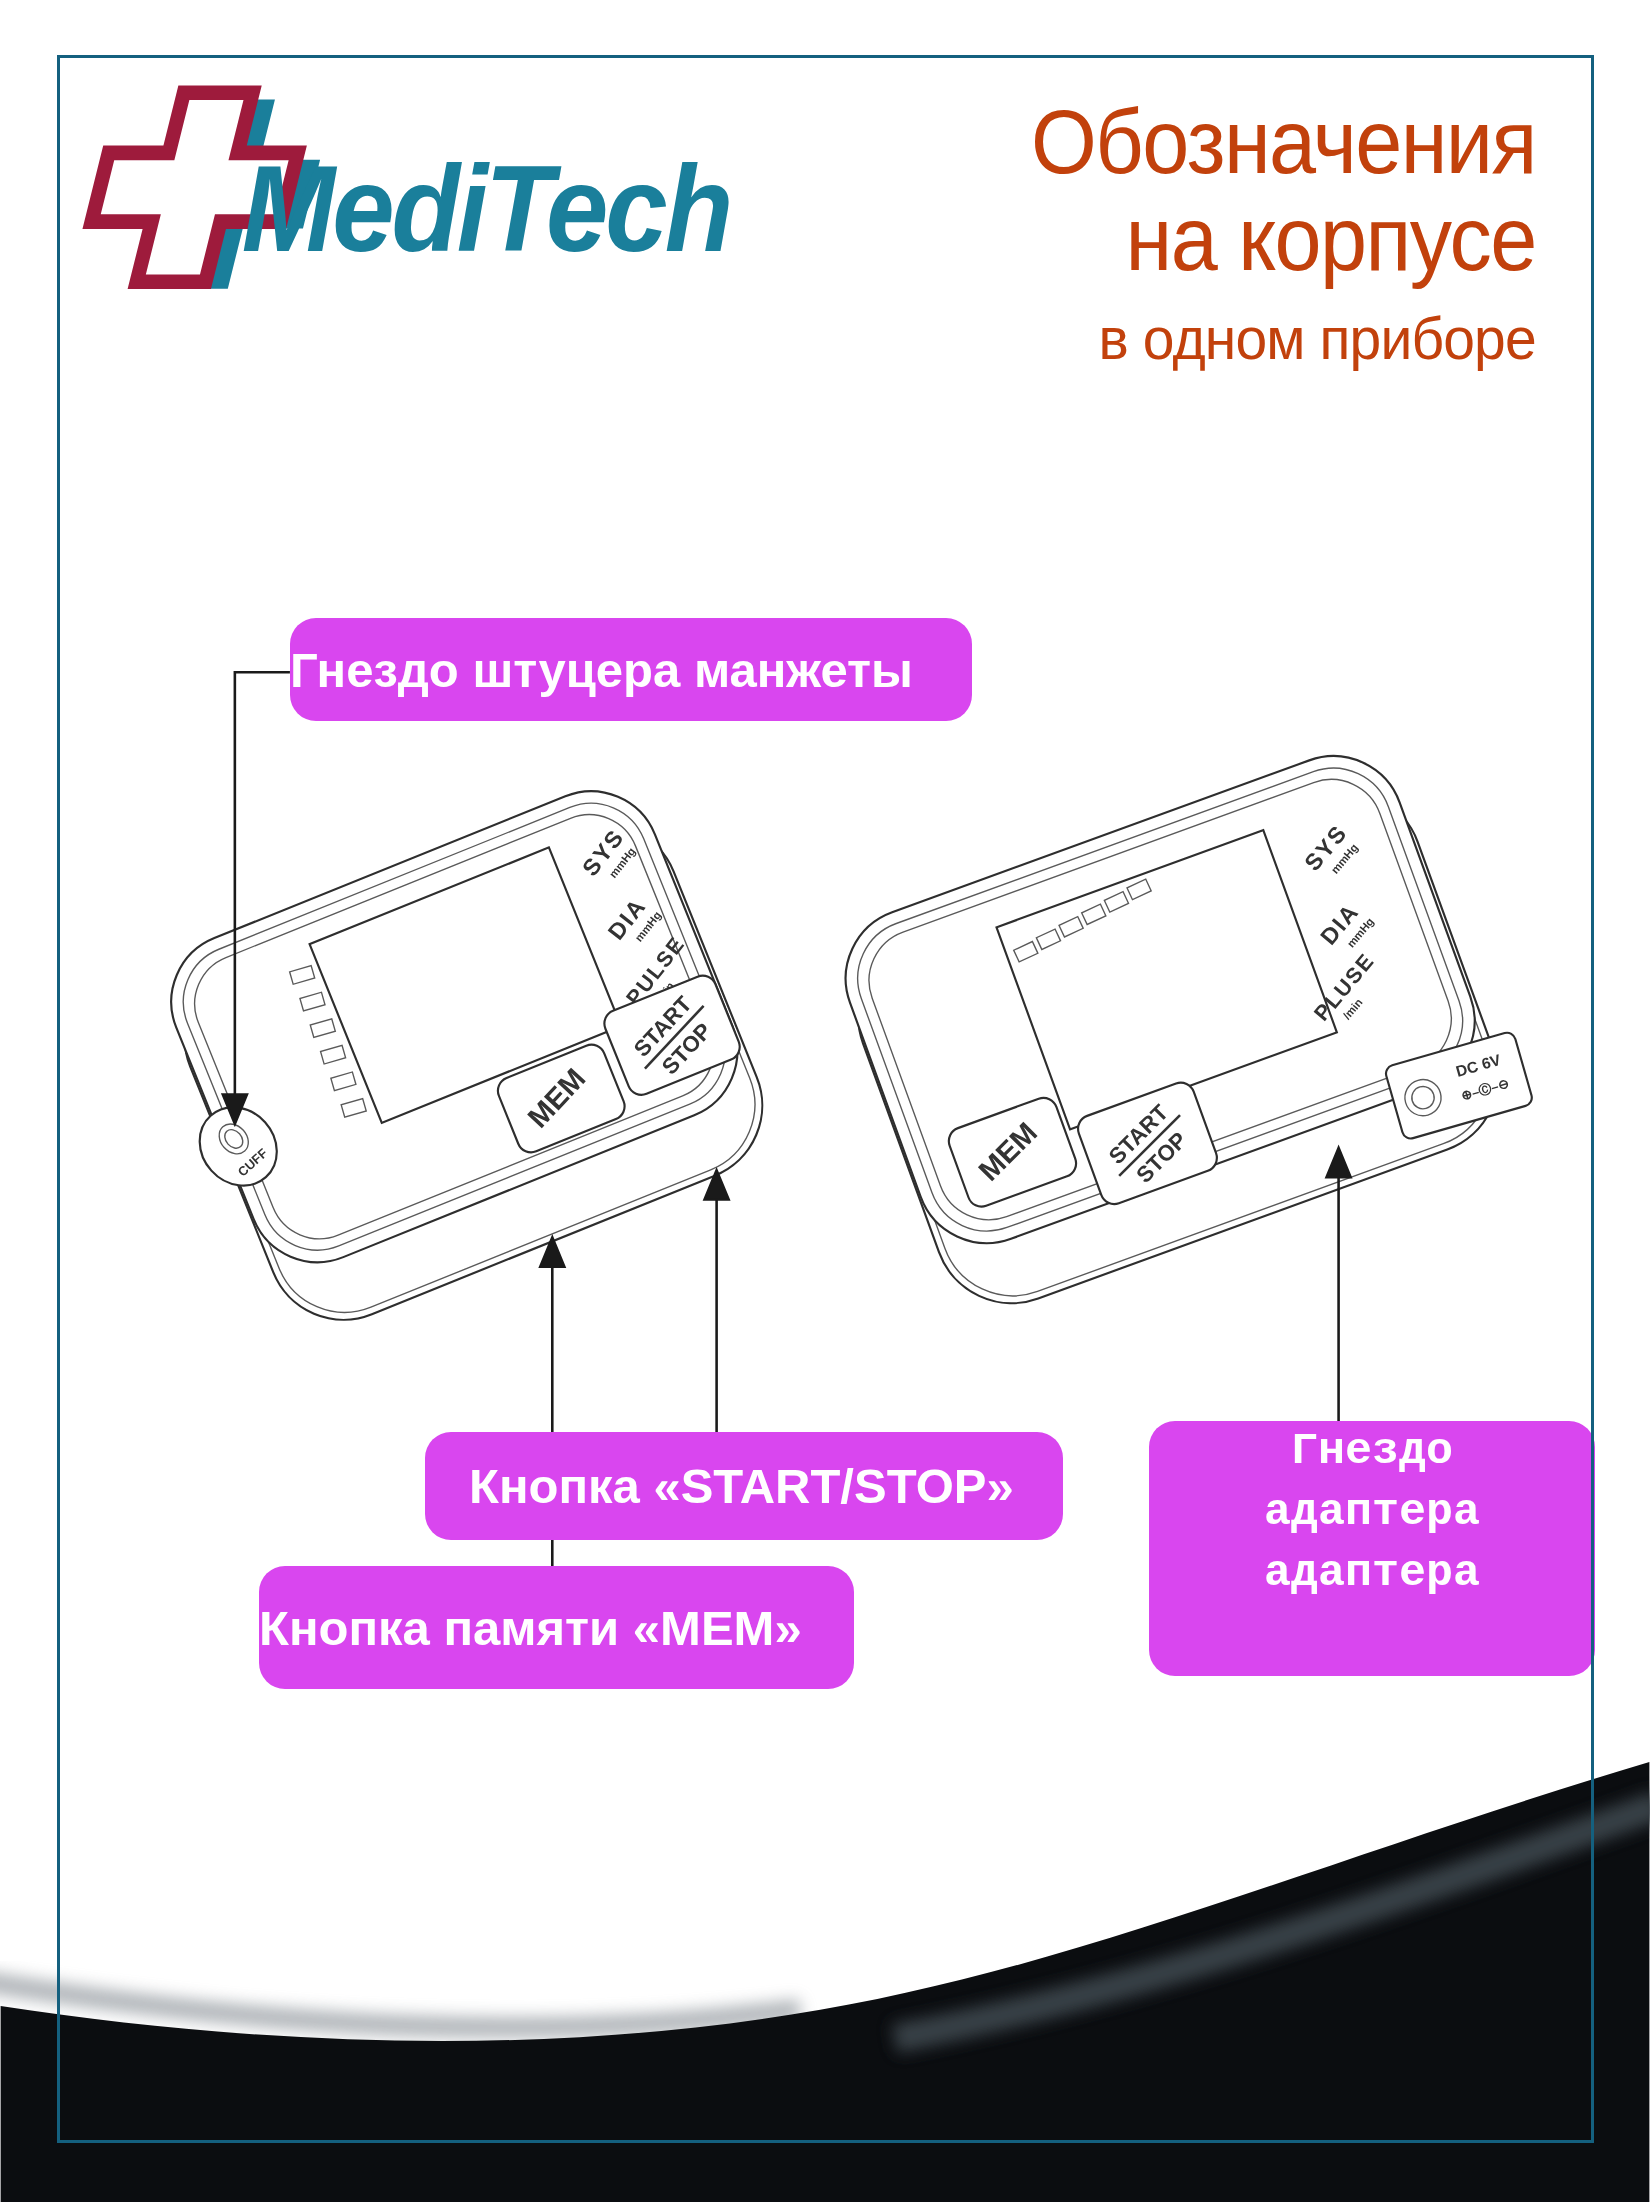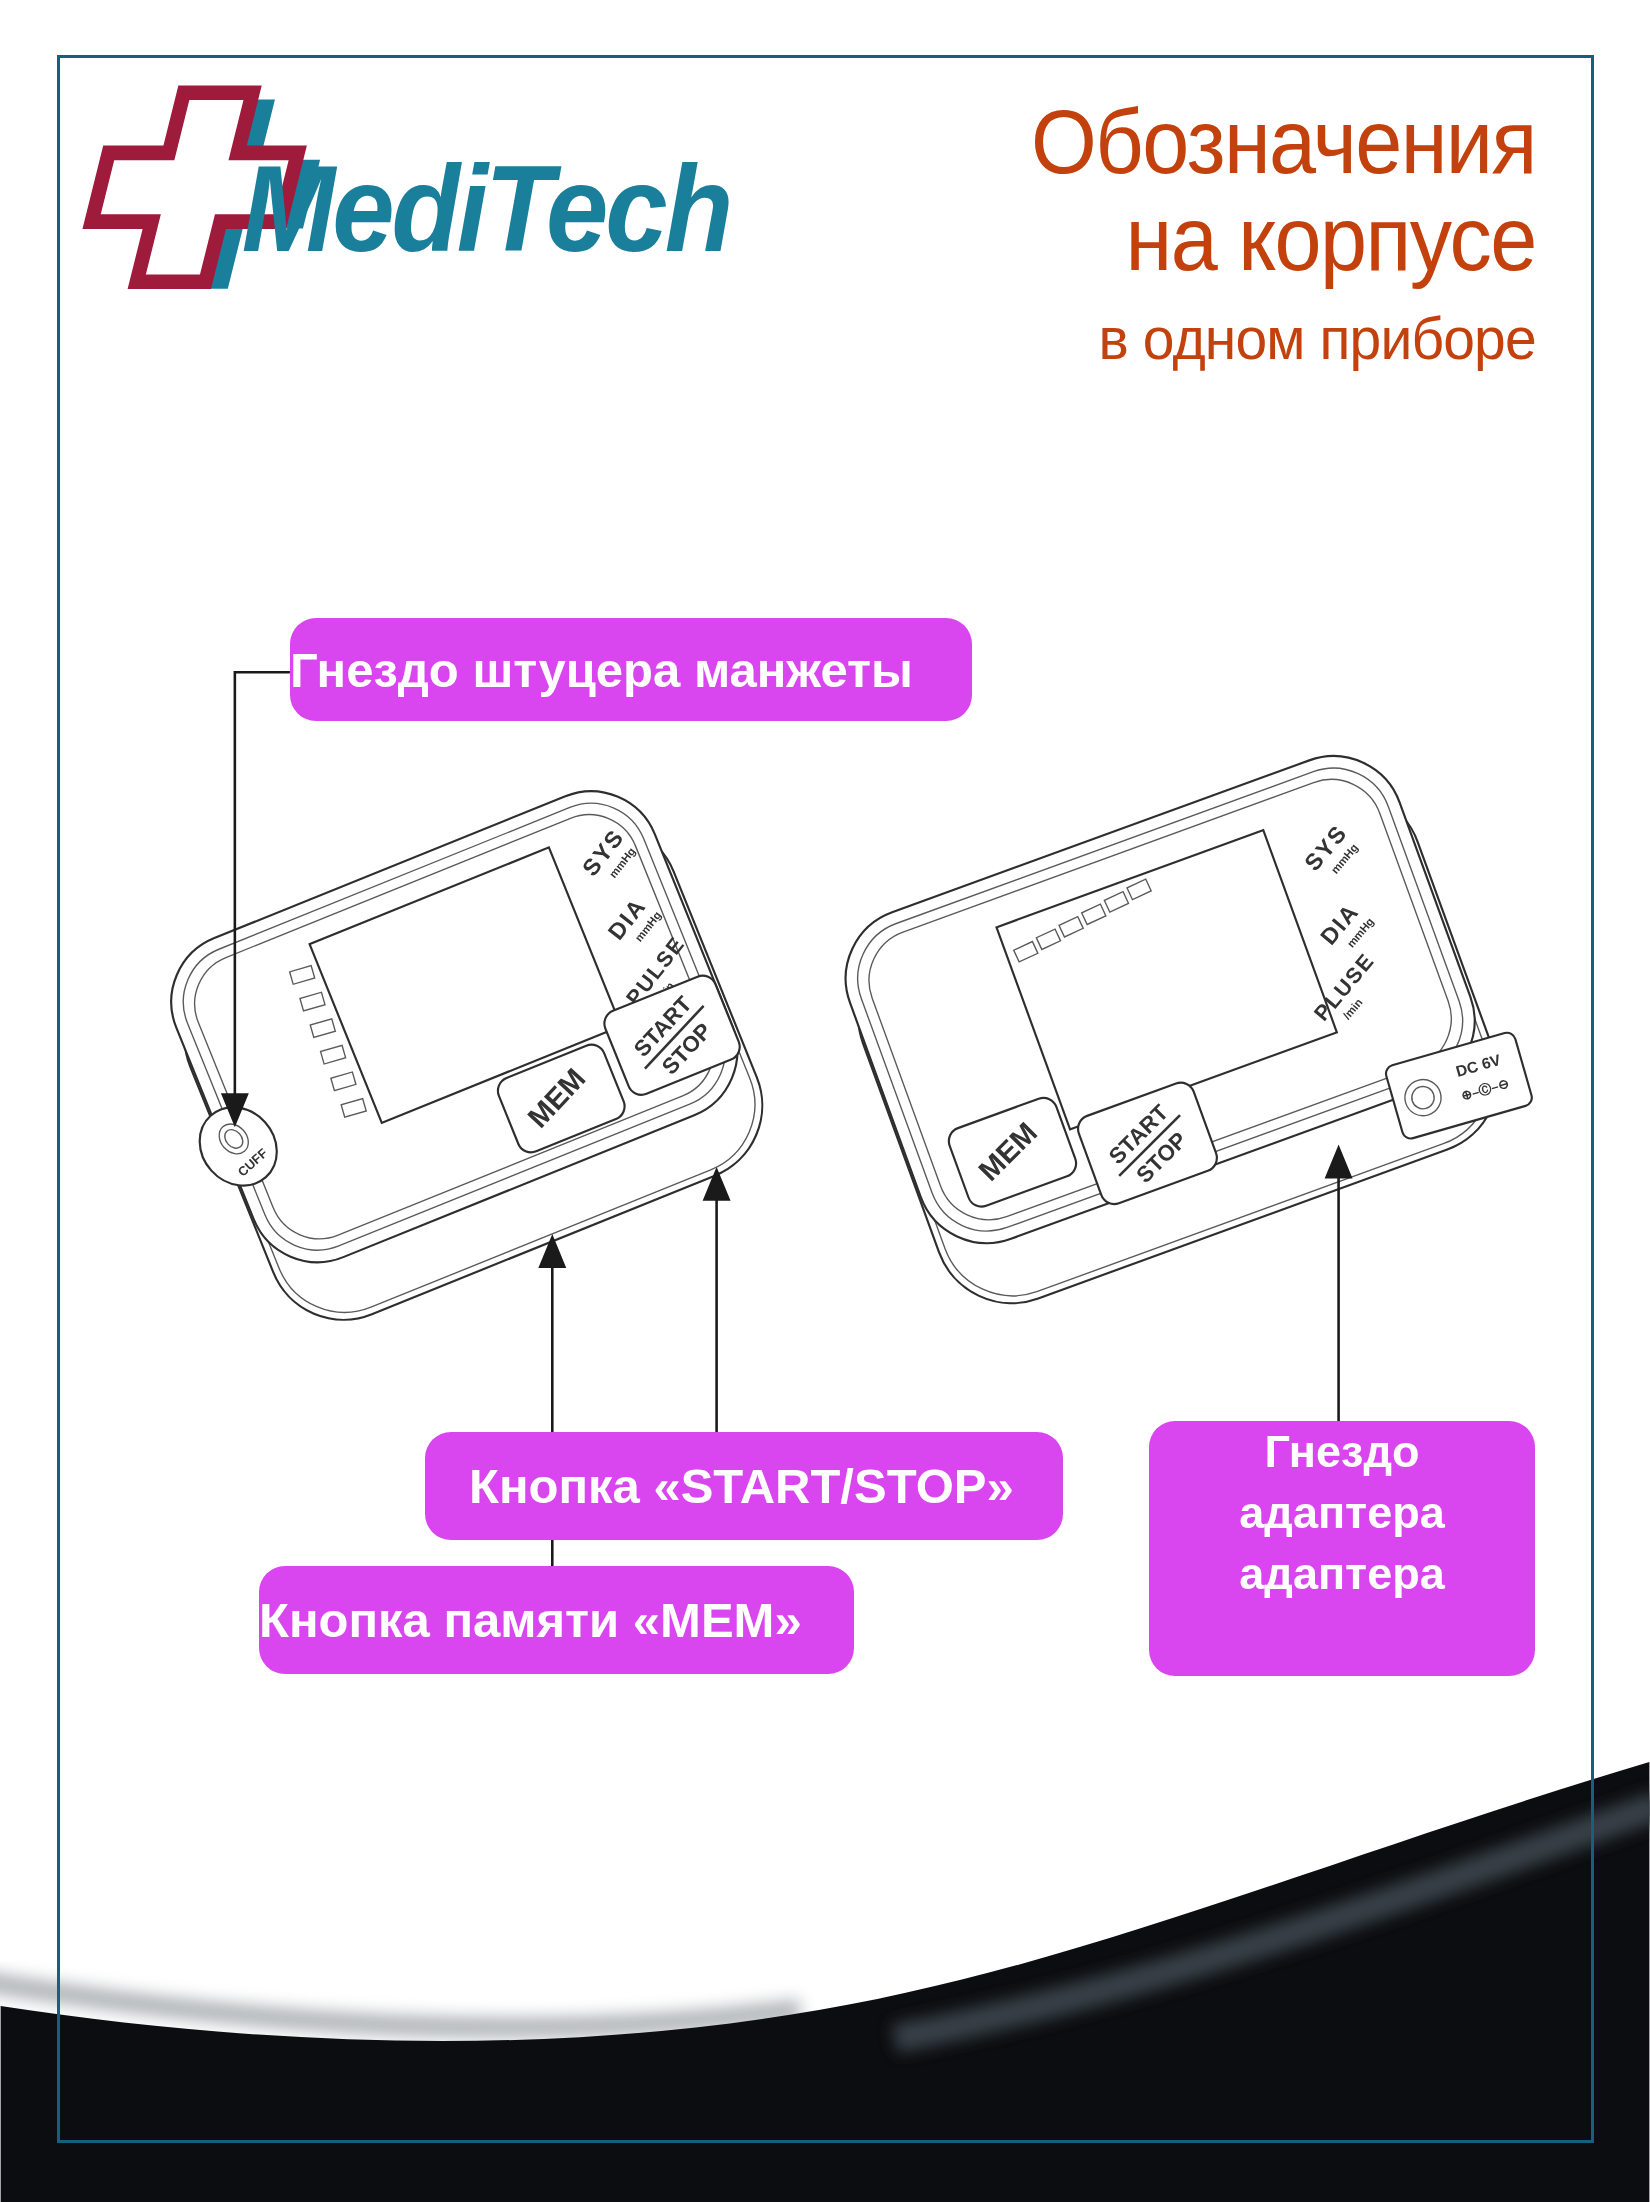--- a/index.html
+++ b/index.html
@@ -27,23 +27,23 @@
     transform:scaleX(.95);transform-origin:100% 50%;white-space:nowrap;
   }
   
   .callout{
     position:absolute;background:#d946ef;border-radius:26px;color:#ffffff;
     font-weight:bold;display:flex;align-items:center;justify-content:flex-start;
     text-align:center;z-index:20;white-space:nowrap;
   }
   #callout-cuff      {left:290px; top:618px;  width:682px; height:103px; font-size:49px;}
   #callout-startstop {left:425px; top:1432px; width:594px; height:108px; font-size:49px;padding-left:44px;}
-  #callout-mem       {left:259px; top:1566px; width:595px; height:108px; font-size:49px;}
-  #callout-adapter   {left:1149px;top:1421px; width:386px; height:255px; font-size:45px;
-                      flex-direction:column;line-height:61px;}
+  #callout-mem       {left:259px; top:1566px; width:595px; height:123px; font-size:49px;}
+  #callout-adapter   {left:1149px;top:1421px; width:446px; height:255px; font-size:45px;
+                      flex-direction:column;line-height:61px;font-family:Liberation Mono, monospace;}
   
   .sheet{position:absolute;left:0;top:0;pointer-events:none;}
   #devices{z-index:5;}
   #connectors{z-index:8;}
   #footer{z-index:2;bottom:0;top:auto;}
   .lineart{stroke:#2e2e2e;stroke-width:2.5;fill:none;}
   .lineart2{stroke:#5a5a5a;stroke-width:1.6;fill:none;}
   .facefill{fill:#ffffff;stroke:#2e2e2e;stroke-width:2.5;}
   .devtxt{fill:#333;font-family:"Liberation Sans",sans-serif;font-weight:bold;}
 </style>

